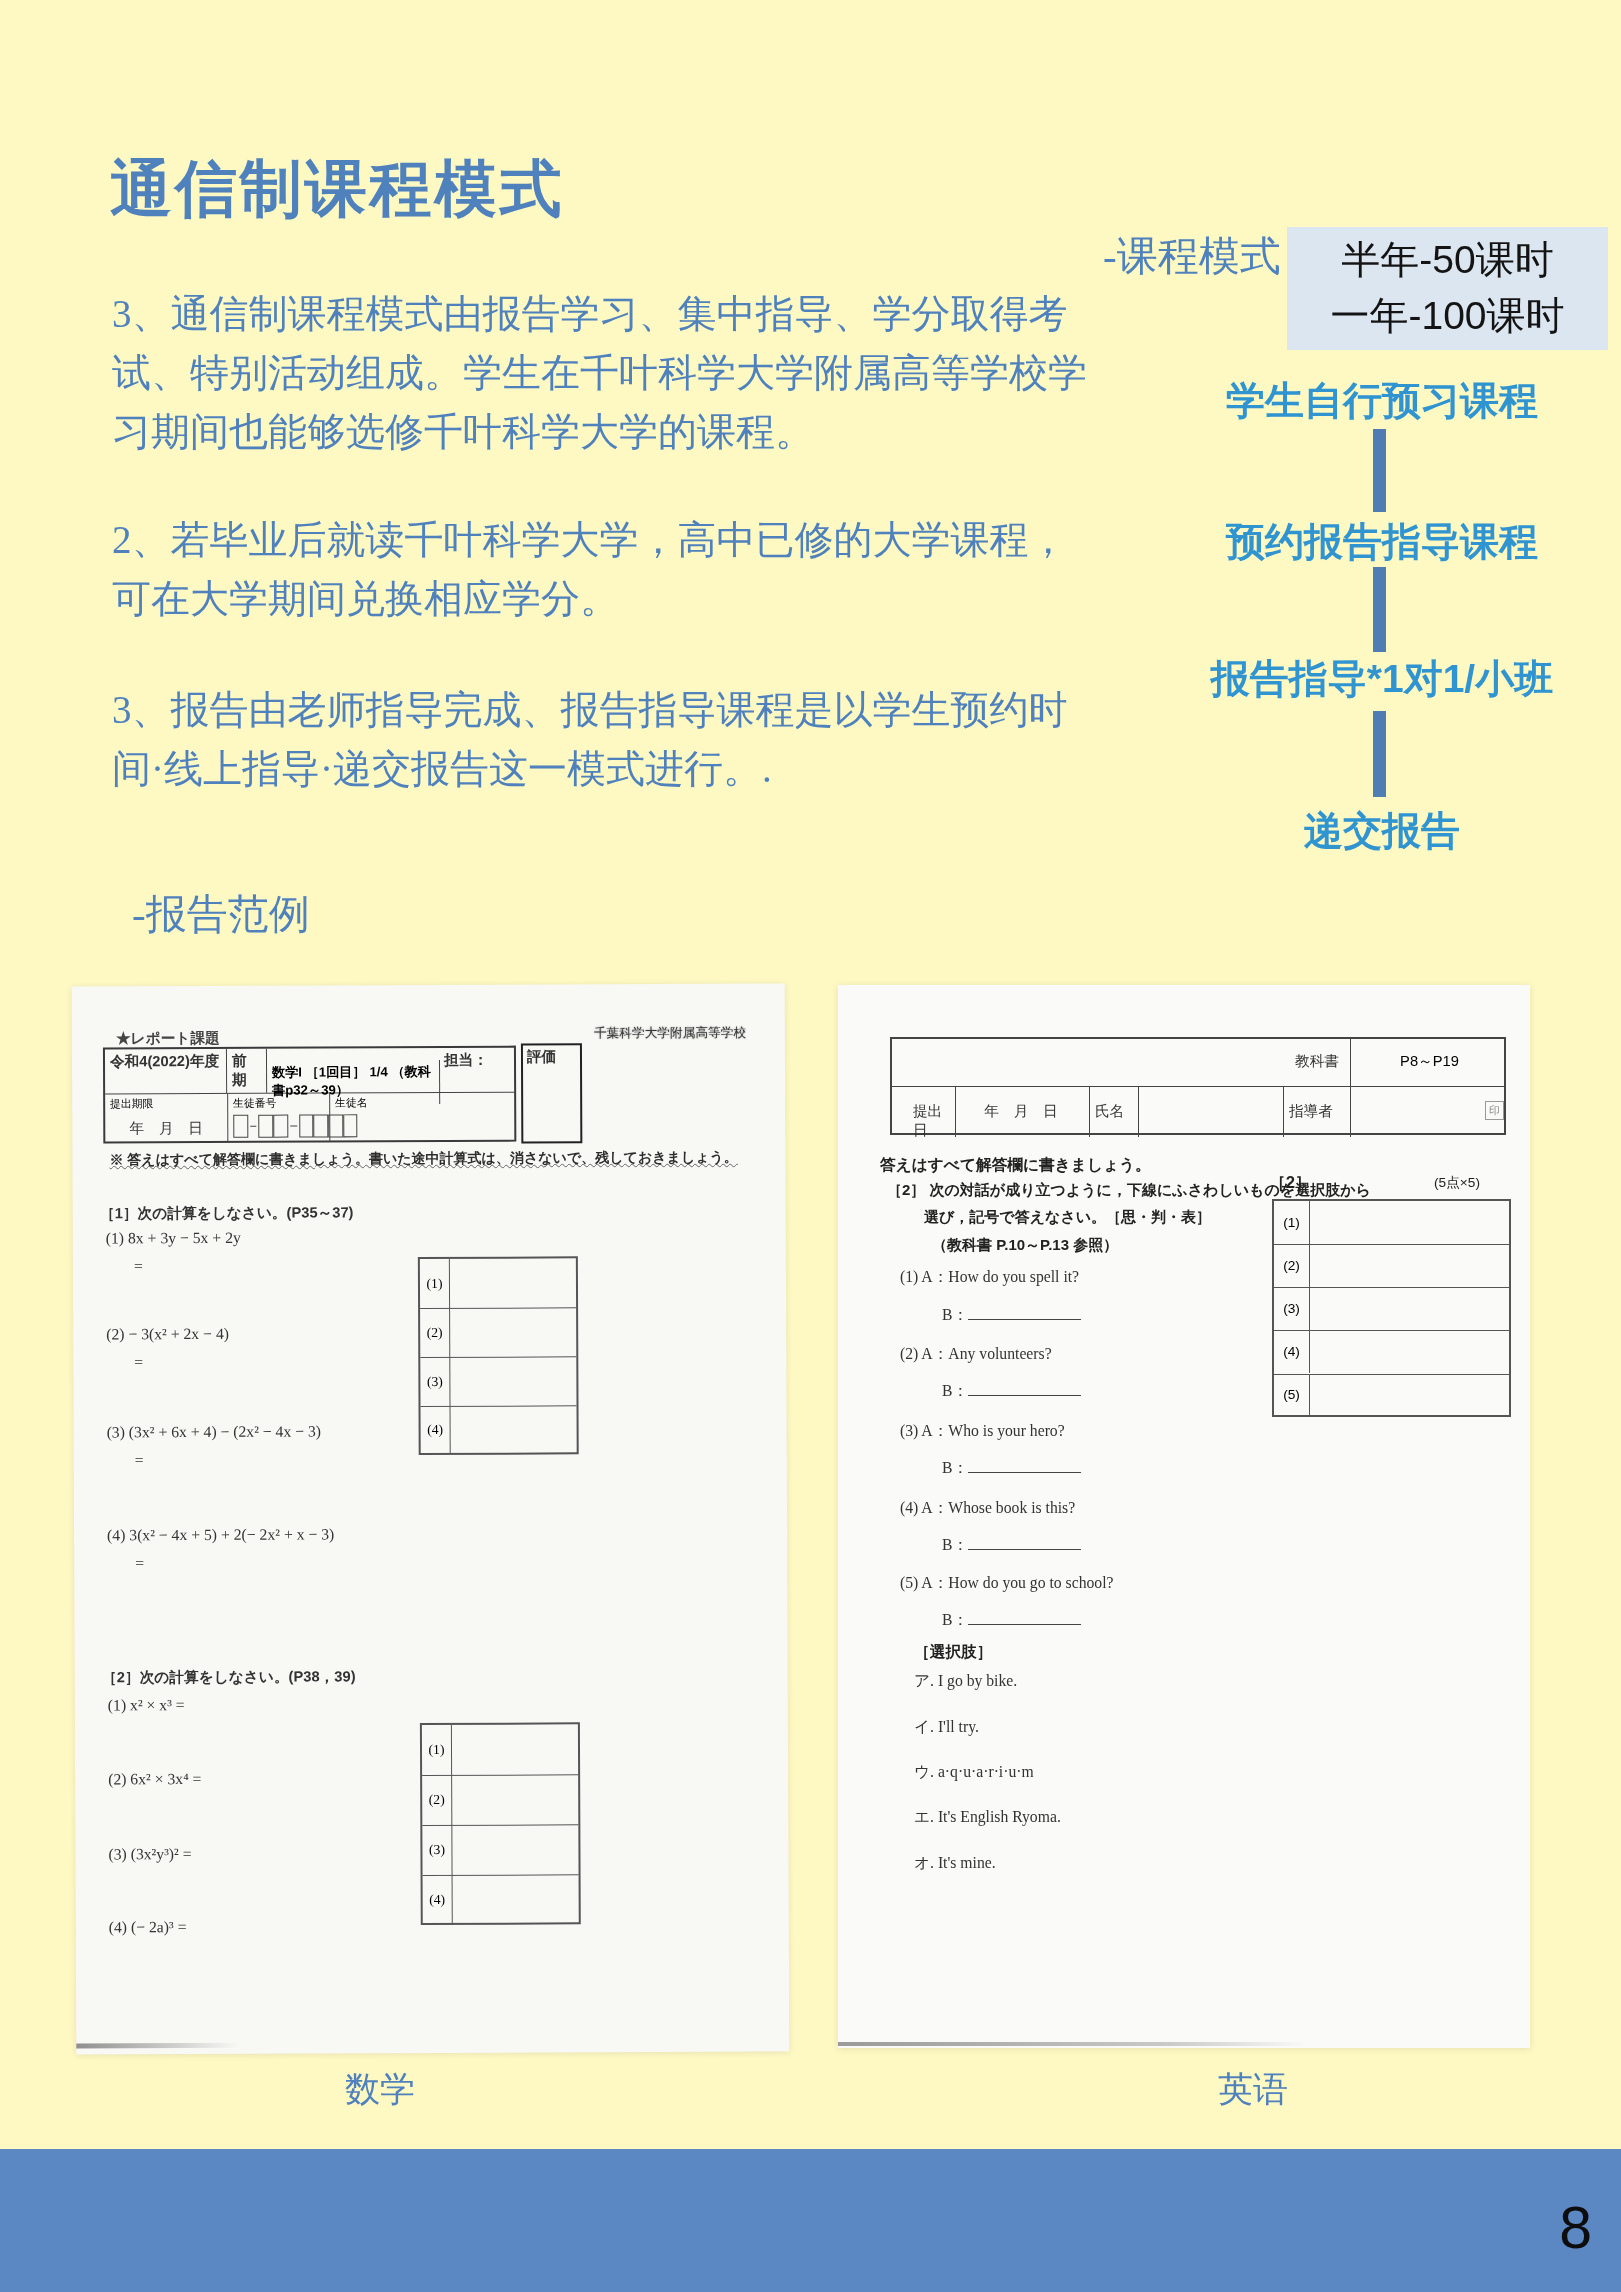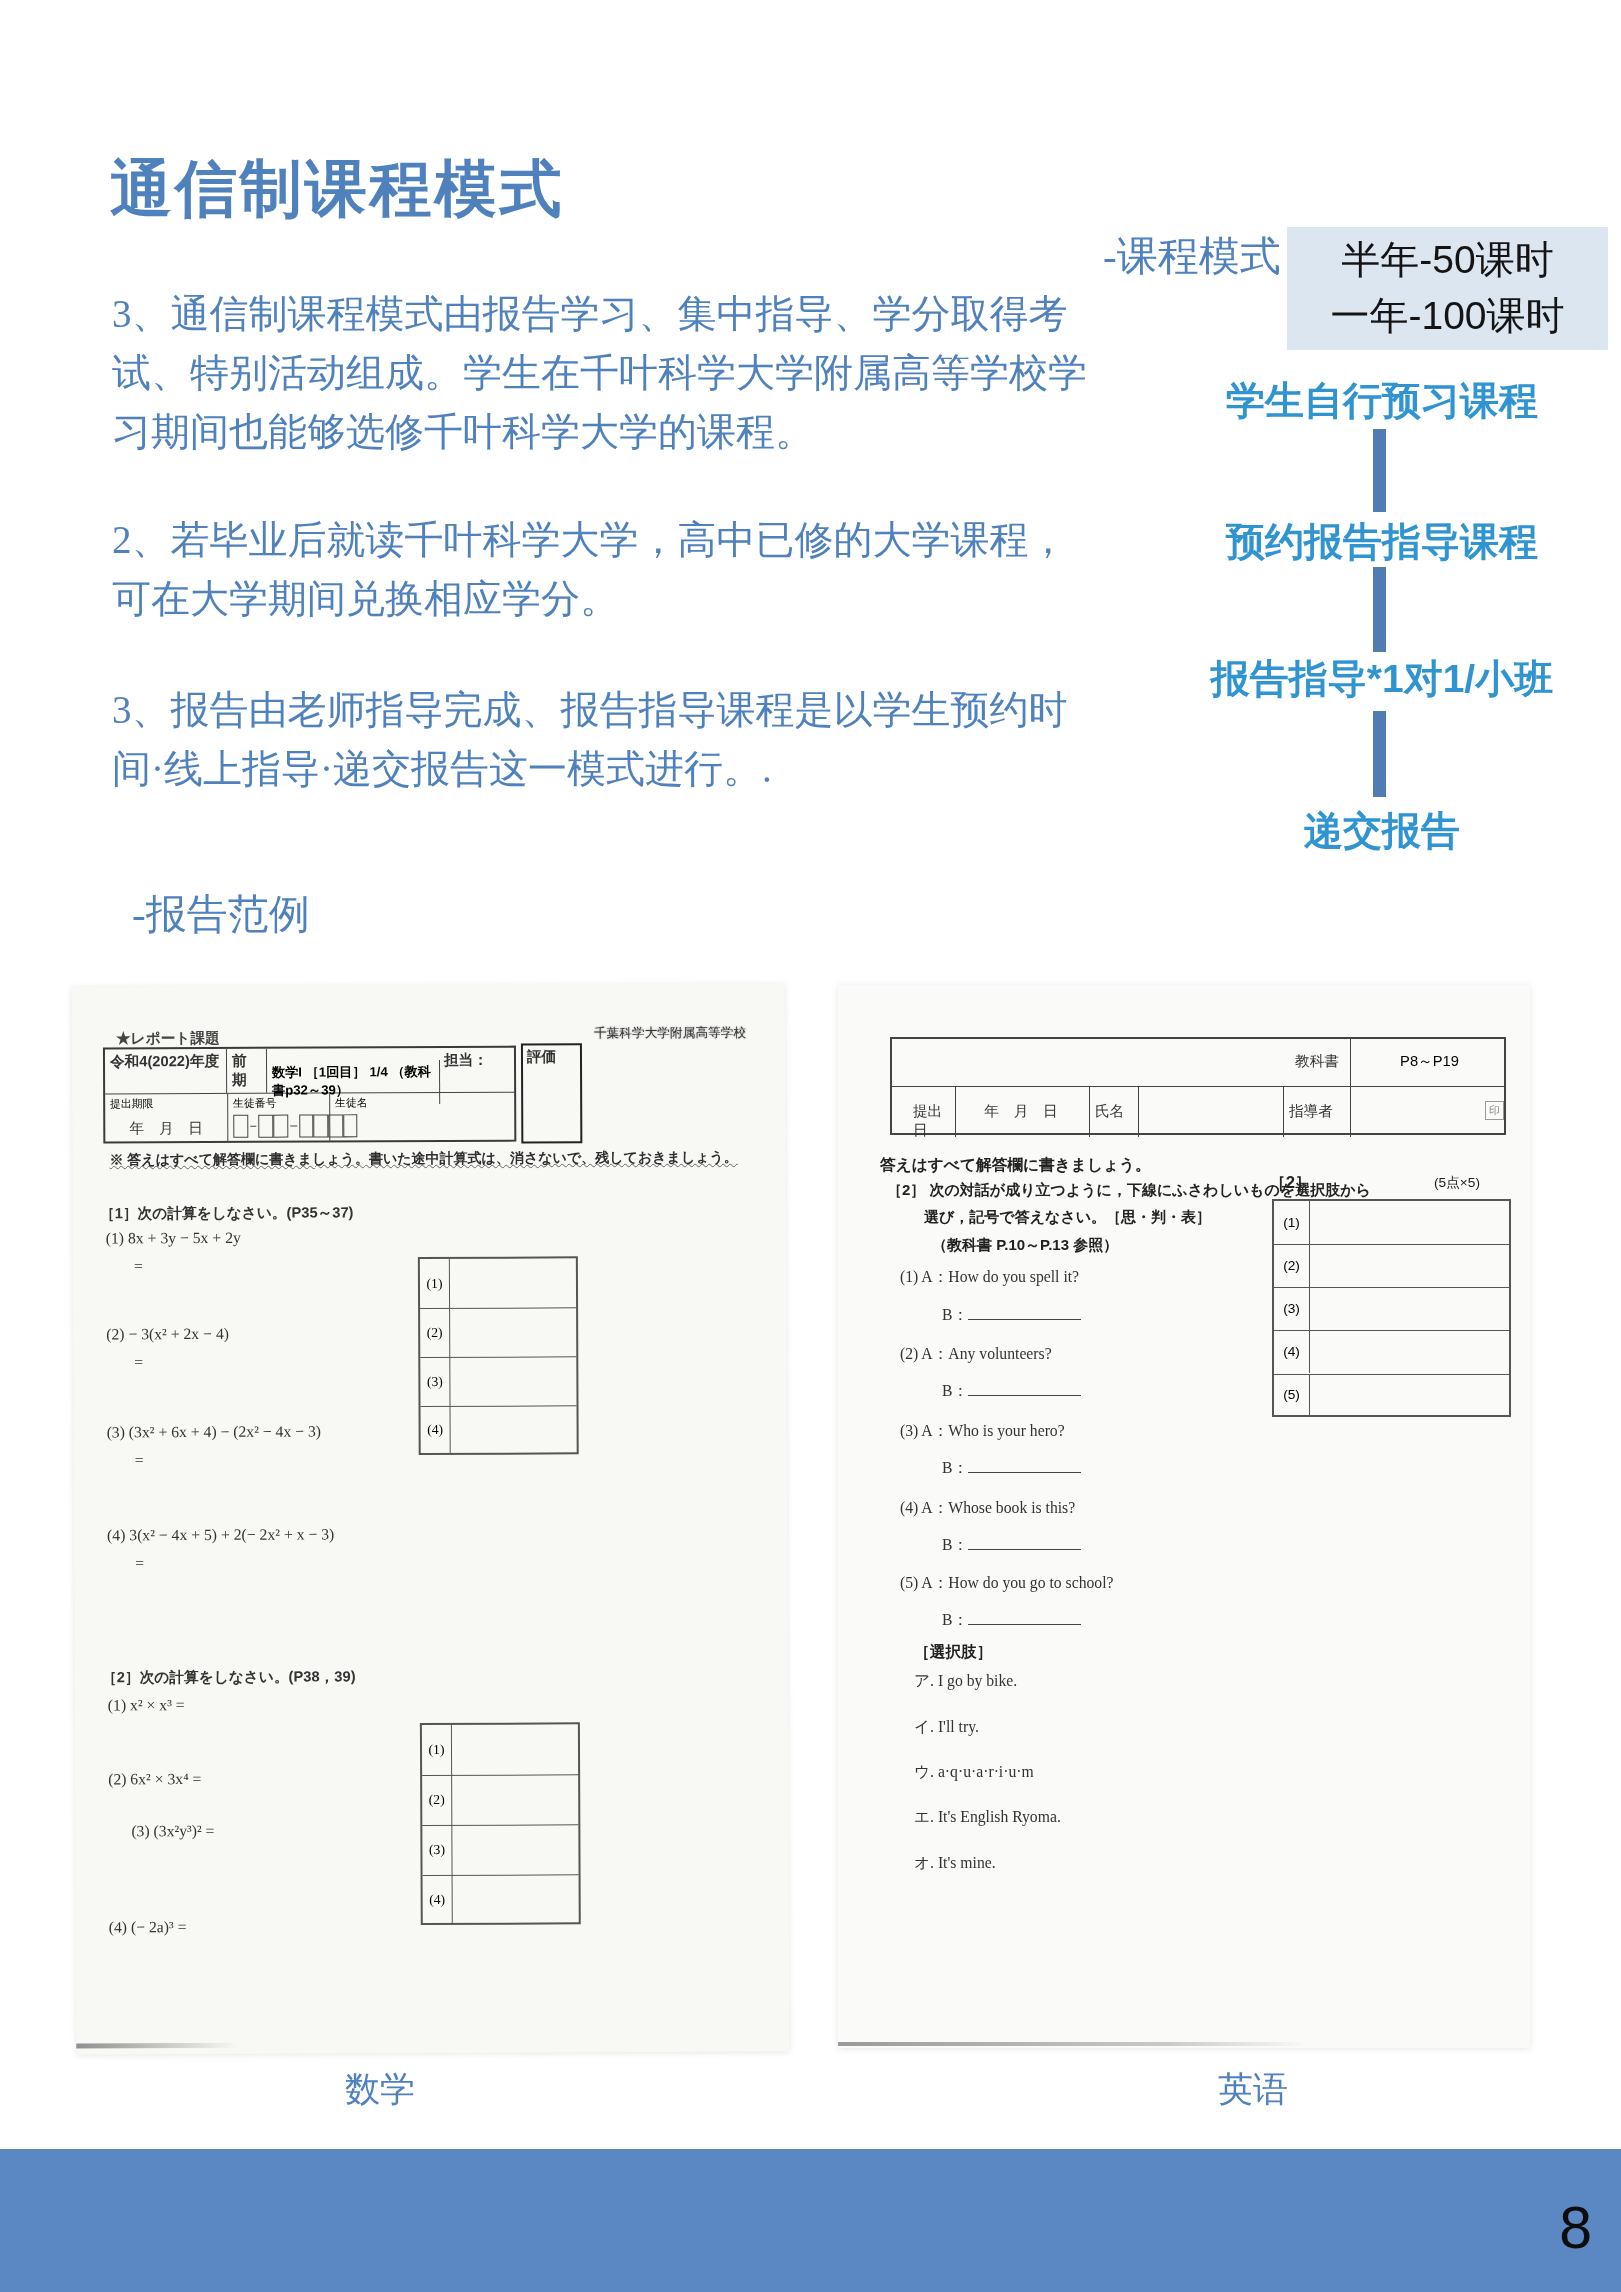--- a/index.html
+++ b/index.html
@@ -1,16 +1,16 @@
 <!DOCTYPE html>
 <html><head>
 <meta charset="utf-8">
 <style>
   html,body{margin:0;padding:0;background:#e8e8e8;}
-  .page{position:relative;width:1621px;height:2293px;background:#ffffff;overflow:hidden;
+  .page{position:relative;width:1621px;height:2293px;background:#fef9c3;overflow:hidden;
         font-family:"Liberation Sans",sans-serif;}
   .abs{position:absolute;}
 
   
   .blue-serif{font-family:"Liberation Serif","DejaVu Serif",serif;color:#4f81bd;}
   .page-title{left:110px;top:147px;font-size:62px;font-weight:bold;letter-spacing:2.9px;}
   .para{left:112px;width:980px;font-size:39px;line-height:59px;}
   .side-label{font-size:41px;}
 
   
@@ -125,21 +125,21 @@
       <div class="ansrow" style="top:147px;"></div>
       <div class="lbl jp" style="height:49px;top:0;">(1)</div>
       <div class="lbl jp" style="height:49px;top:49px;">(2)</div>
       <div class="lbl jp" style="height:49px;top:98px;">(3)</div>
       <div class="lbl jp" style="height:47px;top:147px;">(4)</div>
     </div>
 
     <div class="abs smalljp" style="left:27.4px;top:682px;font-weight:bold;">［2］次の計算をしなさい。(P38，39)</div>
     <div class="abs mathline" style="left:33px;top:710px;">(1)  x² × x³ =</div>
     <div class="abs mathline" style="left:33px;top:784px;">(2)  6x² × 3x⁴ =</div>
-    <div class="abs mathline" style="left:33px;top:836px;margin-left:23px;">(3)  (3x²y³)² =</div>
+    <div class="abs mathline" style="left:33px;top:859px;">(3)  (3x²y³)² =</div>
     <div class="abs mathline" style="left:33px;top:932px;">(4)  (− 2a)³ =</div>
 
     <div class="anst" style="left:345px;top:738px;width:160px;height:202px;">
       <div class="ansrow" style="top:50px;"></div>
       <div class="ansrow" style="top:100px;"></div>
       <div class="ansrow" style="top:150px;"></div>
       <div class="lbl jp" style="height:50px;top:0;">(1)</div>
       <div class="lbl jp" style="height:50px;top:50px;">(2)</div>
       <div class="lbl jp" style="height:50px;top:100px;">(3)</div>
       <div class="lbl jp" style="height:50px;top:150px;">(4)</div>

